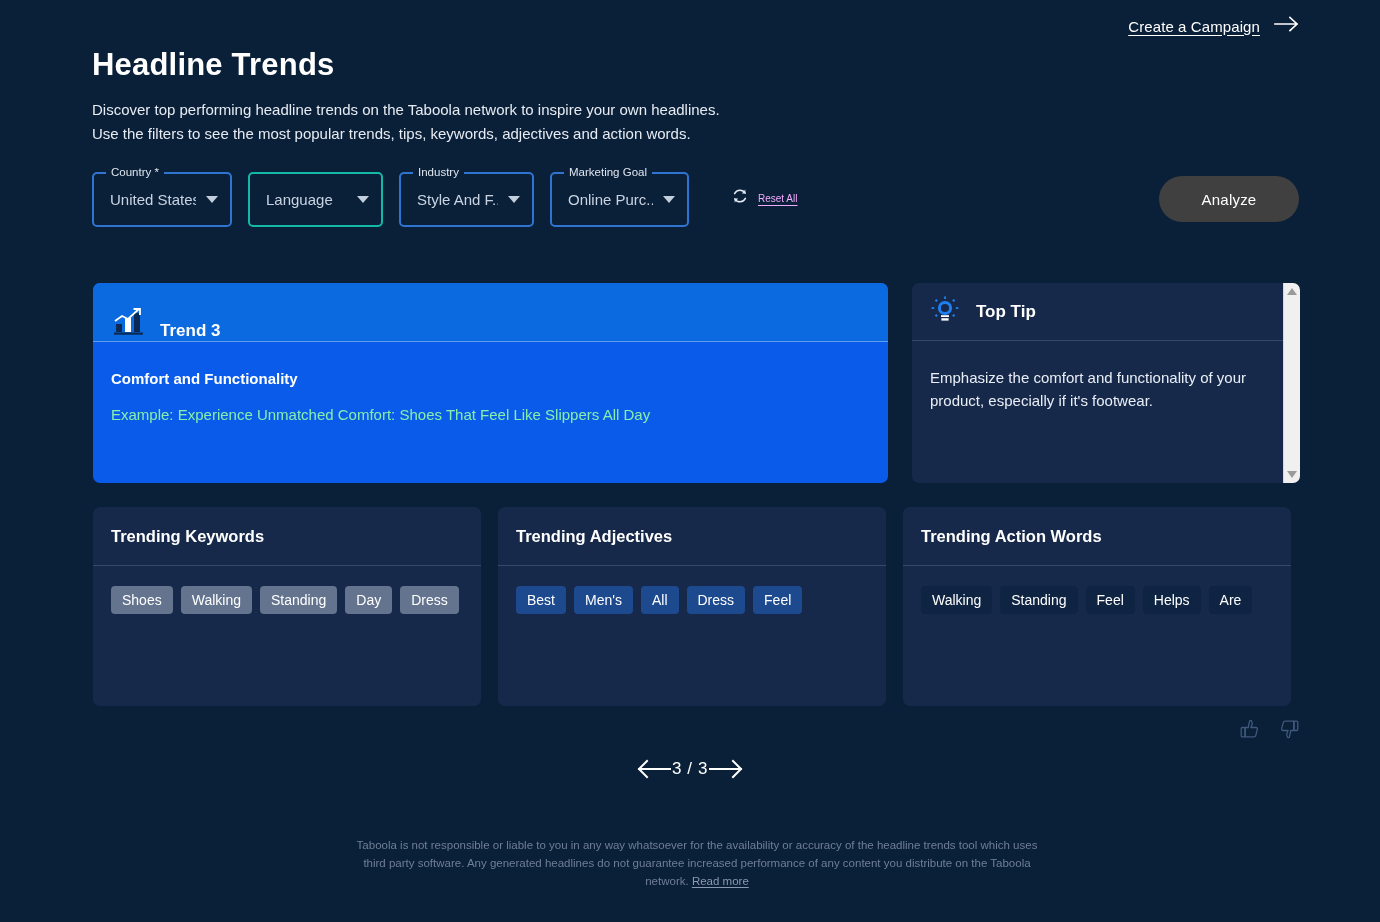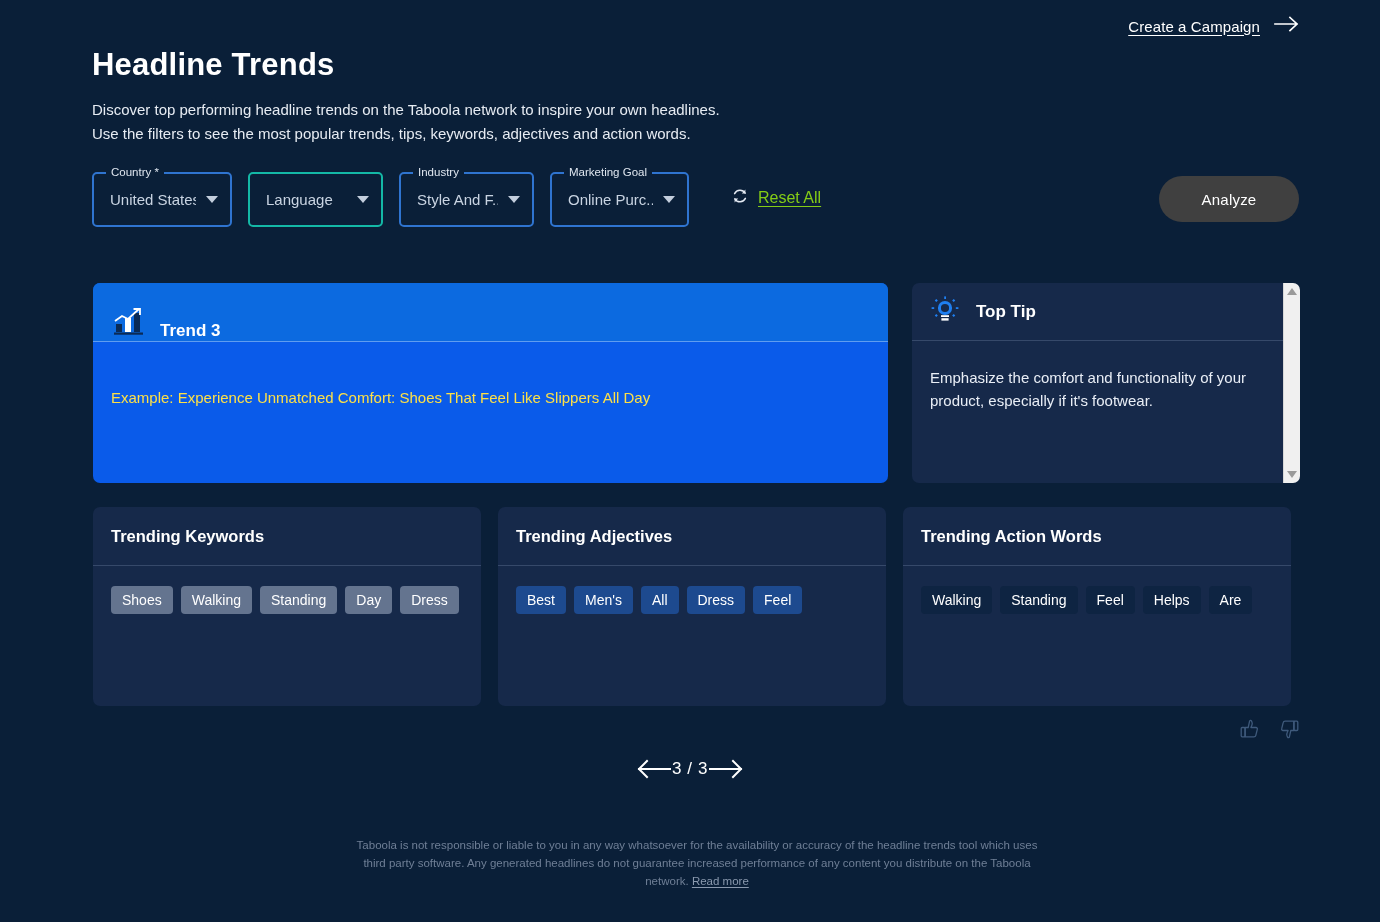--- a/index.html
+++ b/index.html
@@ -67,21 +67,21 @@
   .f-country  { width: 140px; }
   .f-language { width: 135px; }
   .f-industry { width: 135px; }
   .f-goal     { width: 139px; }
 
   .reset-all {
     display: flex; align-items: center; gap: 9px;
     margin-left: 26px; margin-top: 15px; cursor: pointer;
   }
   .reset-all .reset-label {
-    font-size: 16px; color: #84cc16; text-decoration: underline;
+    font-size: 10px; color: #f0abfc; text-decoration: underline;
     text-underline-offset: 3px;
   }
 
   .analyze-button {
     position: absolute; left: 1159px; top: 176px;
     width: 140px; height: 46px; border-radius: 23px;
     background: #404040; border: none;
     color: #ffffff; font-size: 15px; letter-spacing: .2px;
     font-family: "Liberation Sans", sans-serif;
     cursor: pointer;
@@ -96,21 +96,21 @@
   }
   .trend-head {
     height: 59px; background: #0c6ae0;
     display: flex; align-items: flex-end; gap: 15px;
     padding-left: 20px;
     border-bottom: 1px solid #5f9df0;
   }
   .trend-head .trend-title { font-size: 17px; font-weight: bold; }
   .trend-body { padding: 28px 0 0 18px; }
   .trend-name { font-size: 15px; font-weight: bold; color: #ffffff; }
-  .trend-example { margin-top: 19px; font-size: 15px; color: #fde047; }
+  .trend-example { margin-top: 19px; font-size: 15px; color: #86efac; }
 
   
   .tip-card {
     position: absolute; left: 912px; top: 283px;
     width: 388px; height: 200px;
     border-radius: 7px; overflow: hidden;
     background: #16294a;
     display: flex;
   }
   .tip-main { flex: 1; display: flex; flex-direction: column; min-width: 0; }
@@ -257,20 +257,21 @@
           <rect x="12" y="11" width="6" height="14" fill="#ffffff"></rect>
           <rect x="21" y="6" width="6" height="19" fill="#0a2a55"></rect>
           <path d="M2 14 L9 9 L15 12 L26 2" stroke="#ffffff" stroke-width="1.8" fill="none"></path>
           <path d="M20.5 2 L27 2 L27 8" stroke="#ffffff" stroke-width="1.8" fill="none"></path>
           <rect x="1" y="25.5" width="29" height="2.2" fill="#0a2a55"></rect>
         </svg>
       </span>
       <span class="trend-title">Trend 3</span>
     </div>
     <div class="trend-body">
+      <div class="trend-name">Comfort and Functionality</div>
       <div class="trend-example">Example: Experience Unmatched Comfort: Shoes That Feel Like Slippers All Day</div>
     </div>
   </div>
 
   <div class="tip-card">
     <div class="tip-main">
       <div class="tip-head">
         <span>
           <svg width="30" height="30" viewBox="0 0 30 30">
             <circle cx="15" cy="13" r="5.6" stroke="#1f7ff0" stroke-width="3" fill="none"></circle>

